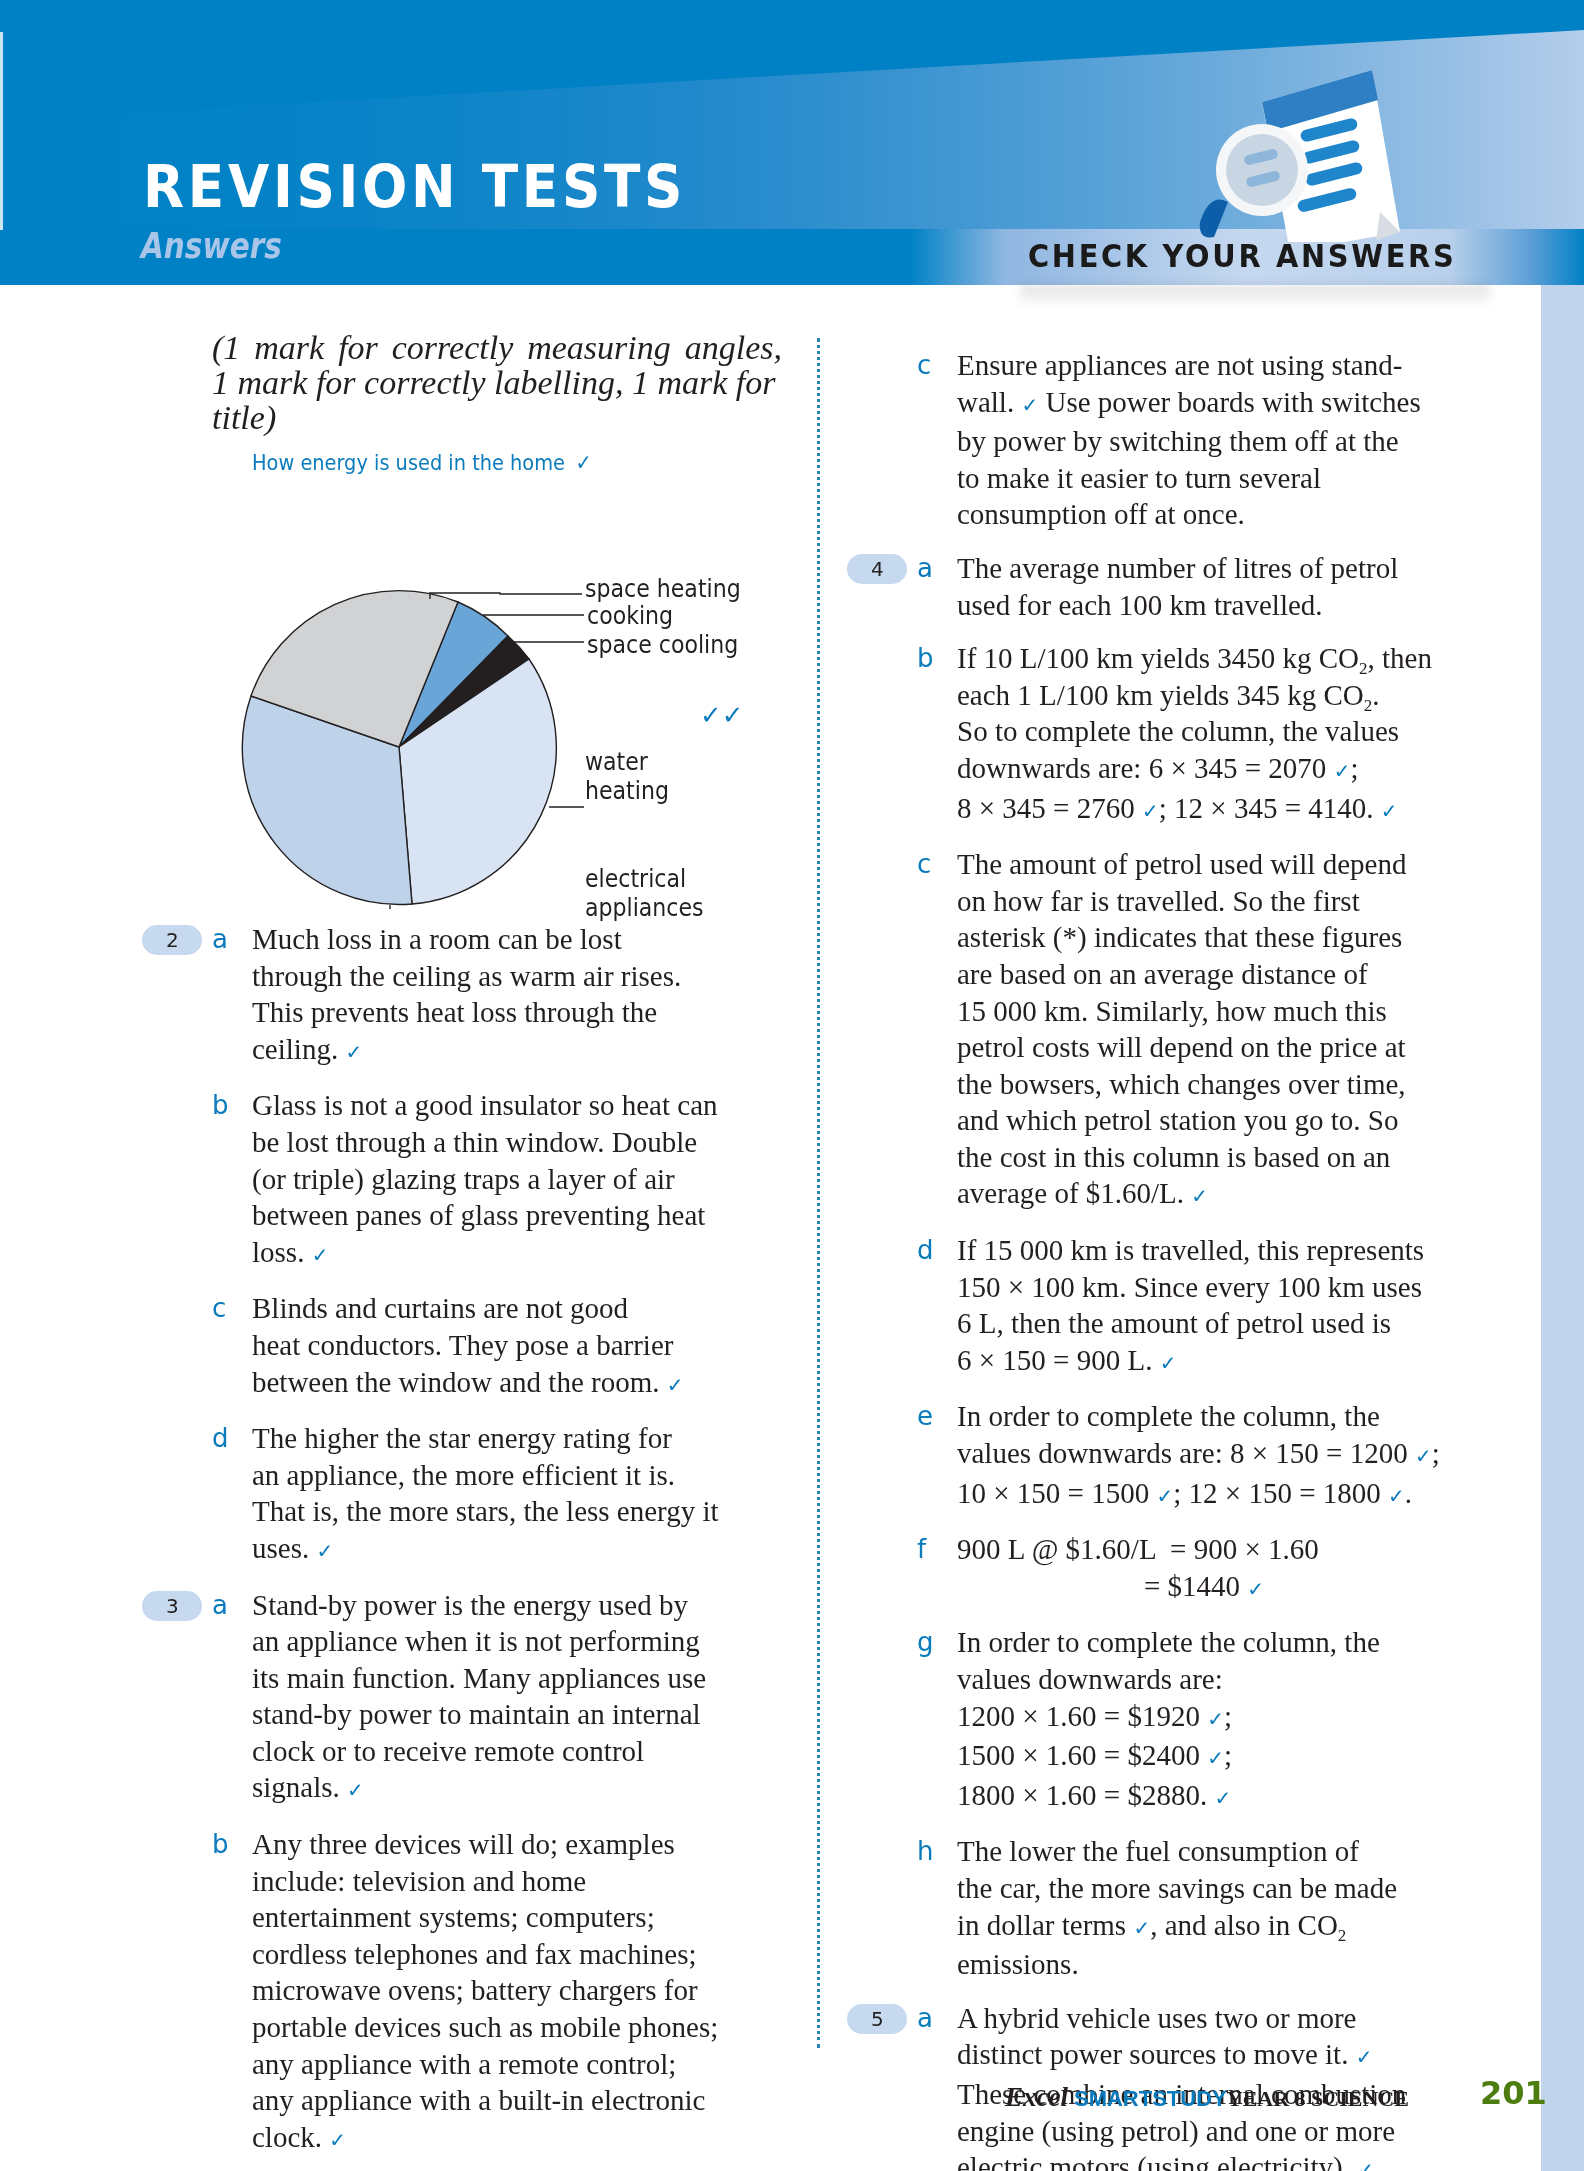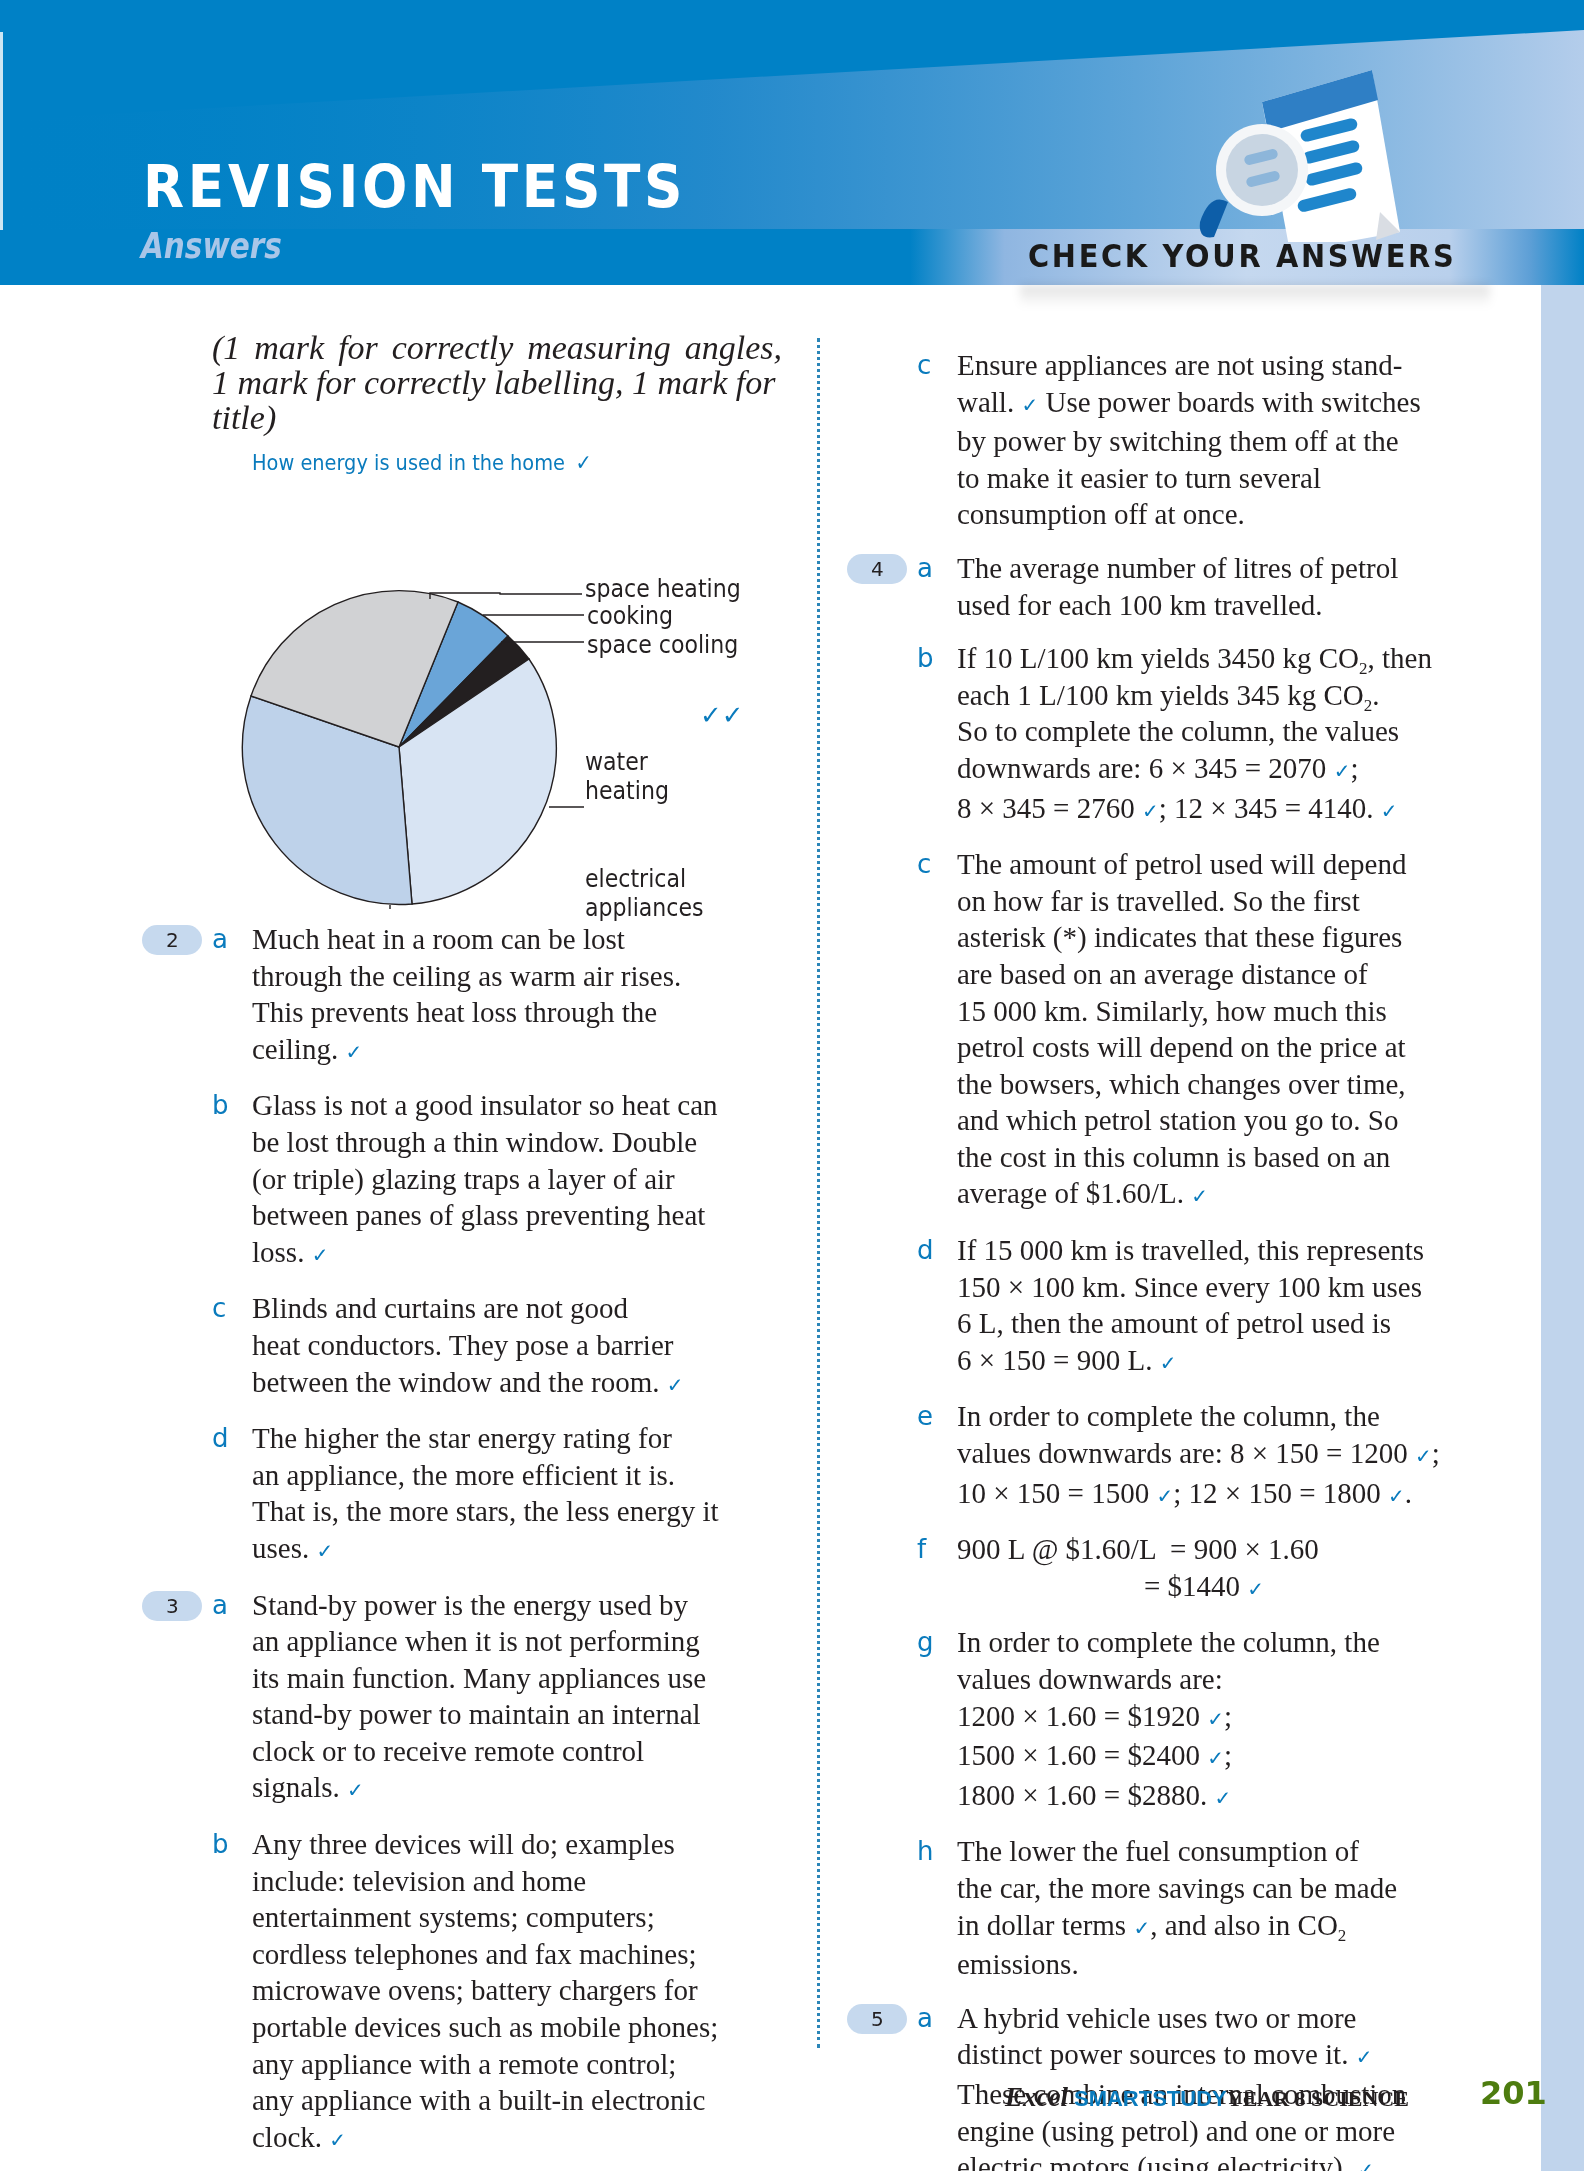--- a/index.html
+++ b/index.html
@@ -137,21 +137,21 @@
         <div>electrical</div>
         <div>appliances</div>
       </div>
   </div>
 
   <div class="q" style="margin-top:22px;">
     <div class="q-num">2</div>
     <div class="part">
       <span class="letter">a</span>
       <span class="txt">
-          <span class="line">Much heat in a room can be lost</span>
+          <span class="line">Much loss in a room can be lost</span>
           <span class="line">through the ceiling as warm air rises.</span>
           <span class="line">This prevents heat loss through the</span>
           <span class="line"><span>ceiling.</span> <span class="tk">✓</span></span>
         </span>
     </div>
     <div class="part">
       <span class="letter">b</span>
       <span class="txt">
           <span class="line">Glass is not a good insulator so heat can</span>
           <span class="line">be lost through a thin window. Double</span>

